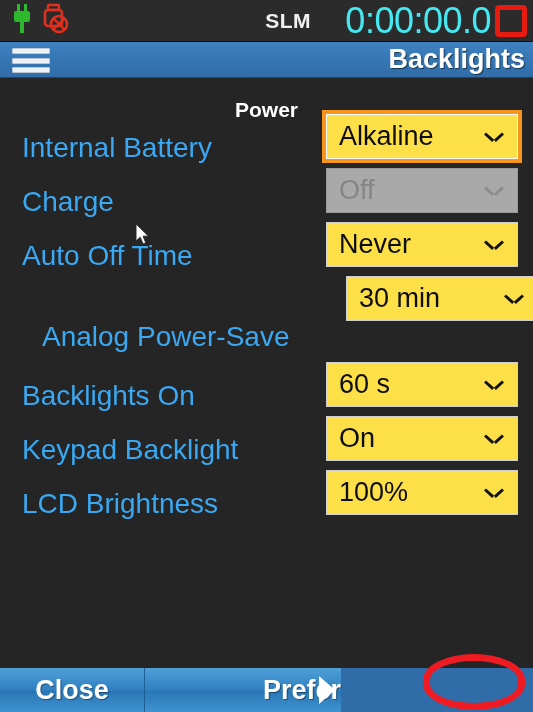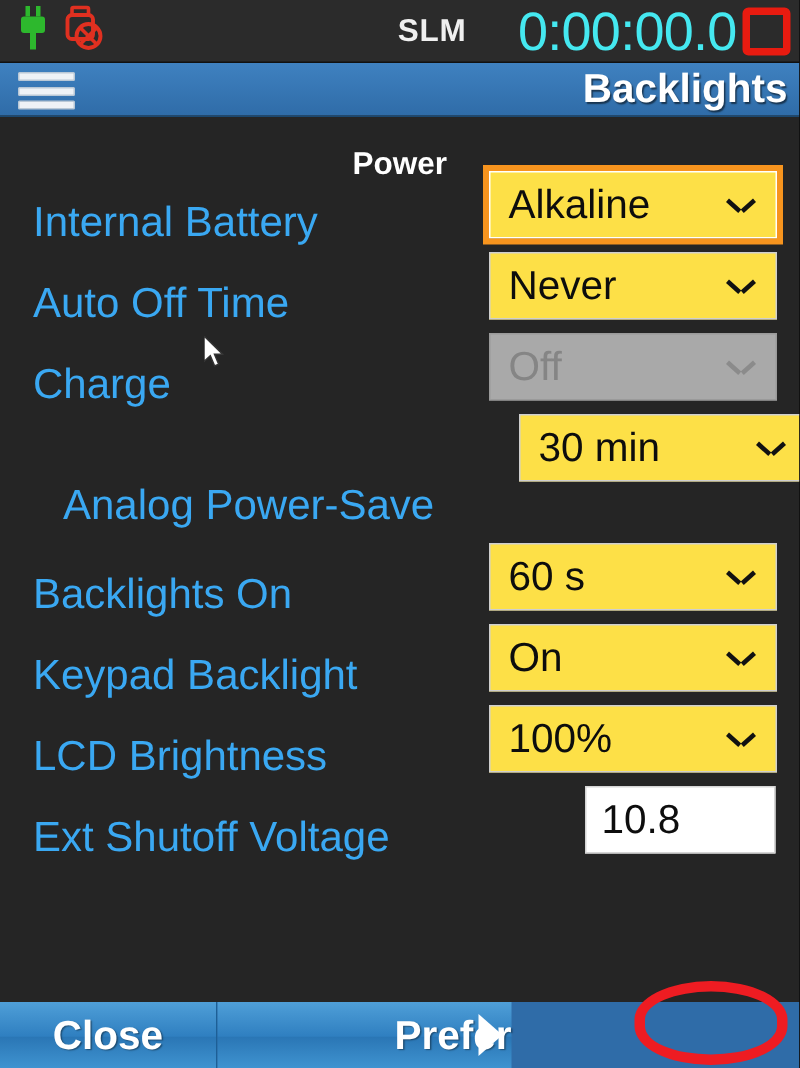--- a/index.html
+++ b/index.html
@@ -335,39 +335,39 @@
         <div class="row-label">Internal Battery</div>
         <div class="ctrl-wrap">
           <div class="dropdown focused">
             <span class="dd-value">Alkaline</span>
             <span class="chev"></span>
           </div>
         </div>
       </div>
 
       <div class="row">
+        <div class="row-label disabled">Charge</div>
+        <div class="ctrl-wrap">
+          <div class="dropdown disabled">
+            <span class="dd-value">Off</span>
+            <span class="chev"></span>
+          </div>
+        </div>
+      </div>
+
+      <div class="row">
         <div class="row-label">Auto Off Time</div>
         <div class="ctrl-wrap">
           <div class="dropdown">
             <span class="dd-value">Never</span>
             <span class="chev"></span>
           </div>
         </div>
       </div>
 
-      <div class="row">
-        <div class="row-label disabled">Charge</div>
-        <div class="ctrl-wrap">
-          <div class="dropdown disabled">
-            <span class="dd-value">Off</span>
-            <span class="chev"></span>
-          </div>
-        </div>
-      </div>
-
       <div class="row tall">
         <div class="row-label">Analog Power-Save</div>
         <div class="ctrl-wrap">
           <div class="dropdown">
             <span class="dd-value">30 min</span>
             <span class="chev"></span>
           </div>
         </div>
       </div>
 
@@ -394,28 +394,20 @@
       <div class="row">
         <div class="row-label">LCD Brightness</div>
         <div class="ctrl-wrap">
           <div class="dropdown">
             <span class="dd-value">100%</span>
             <span class="chev"></span>
           </div>
         </div>
       </div>
 
-      <div class="row">
-        <div class="row-label">Ext Shutoff Voltage</div>
-        <div class="ctrl-wrap">
-          <div class="textinput">
-            <span class="ti-value">10.8</span>
-          </div>
-        </div>
-      </div>
 
     </div>
   </div>
 
   <div id="cursor">
     <svg width="16" height="22" viewBox="0 0 16 22">
       <polygon points="0,0 0,17 4.2,13.2 7.1,20 9.8,18.8 7,12.2 12.4,12.1" fill="#ffffff" stroke="#333333" stroke-width="1"></polygon>
     </svg>
   </div>
 

